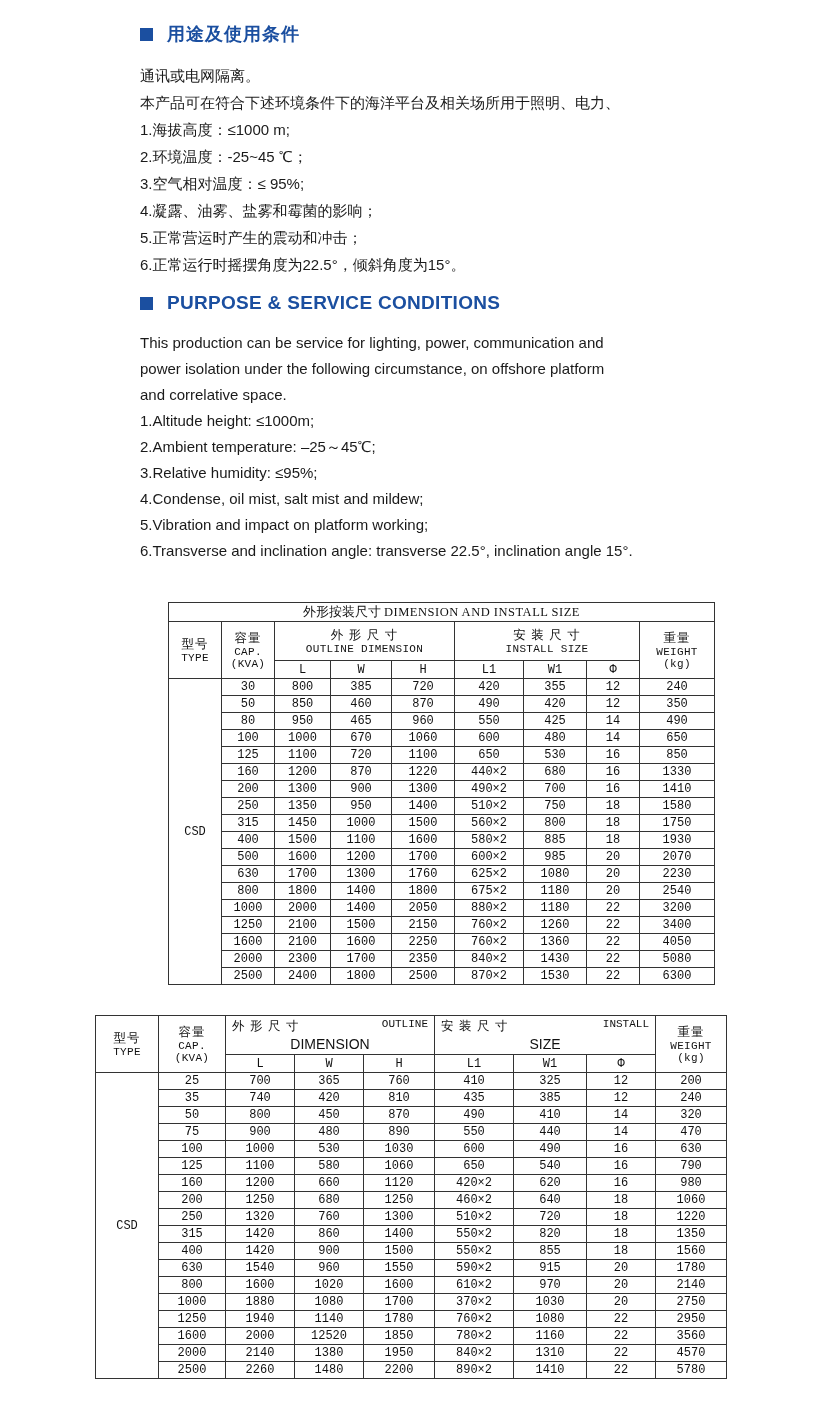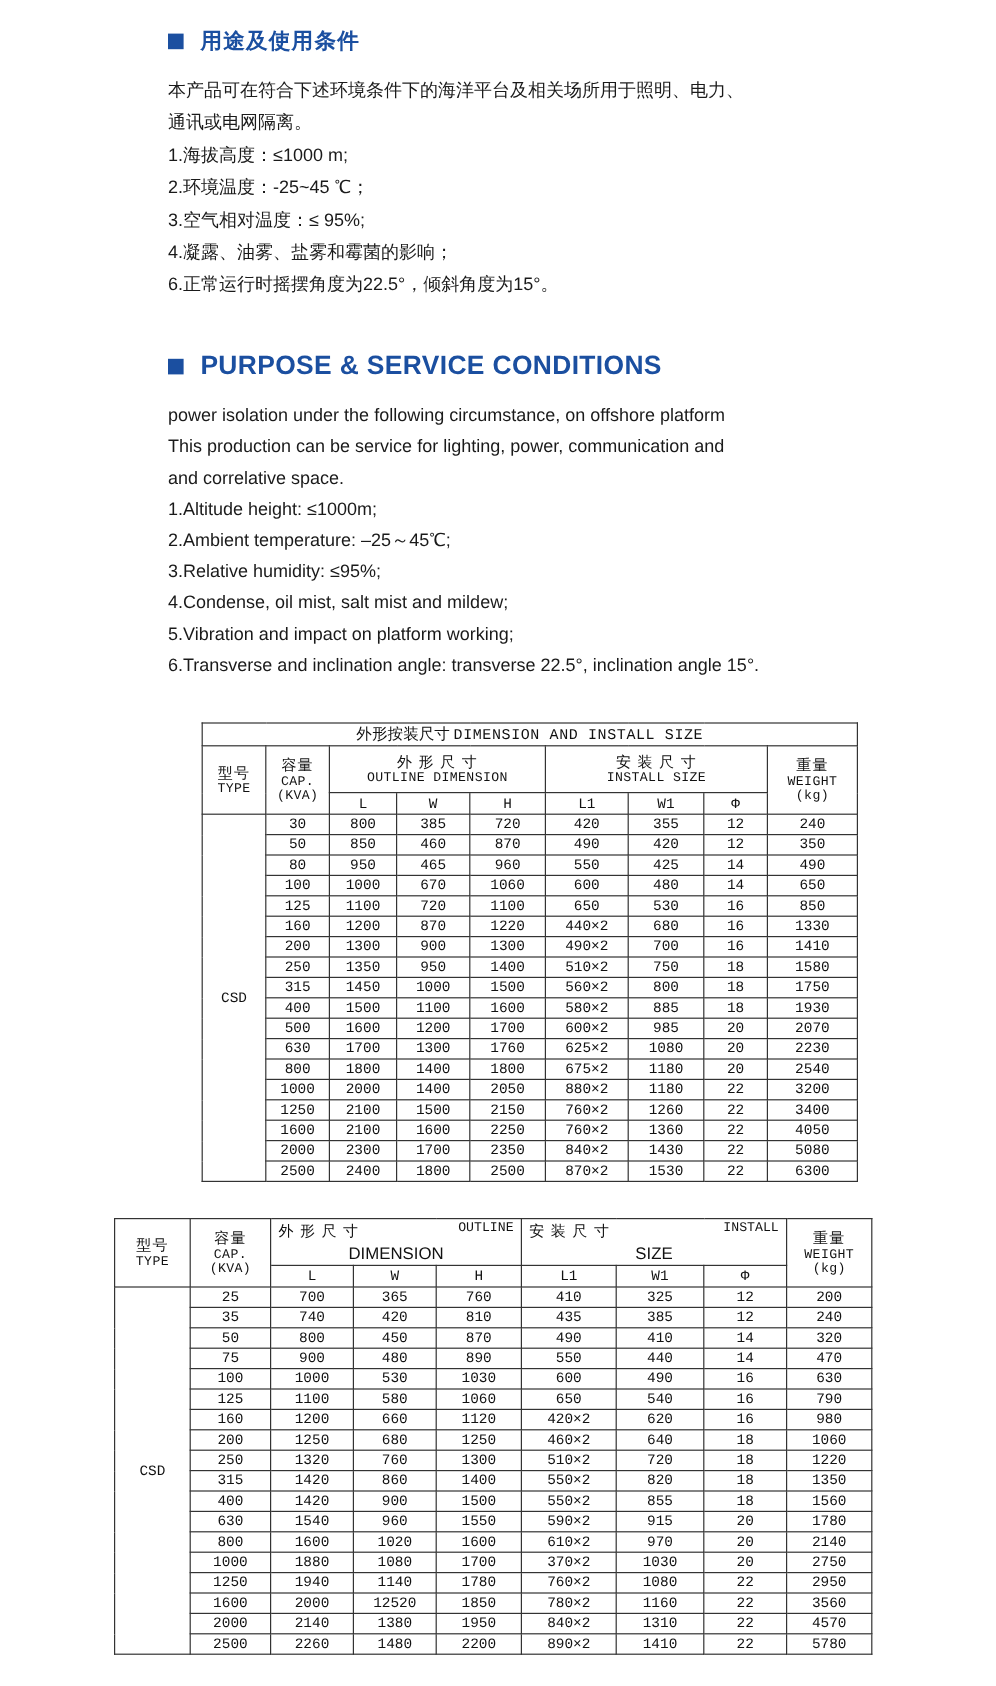--- a/index.html
+++ b/index.html
@@ -35,21 +35,21 @@
     flex: 0 0 auto;
   }
   .sec-head .title-cn {
     color: #1b4fa0;
     font-size: 18px;
     font-weight: bold;
     letter-spacing: 1px;
   }
   .sec-head .title-en {
     color: #1b4fa0;
-    font-size: 22px;
+    font-size: 19px;
     font-weight: bold;
     letter-spacing: 0.3px;
   }
 
   .block-cn {
     position: absolute;
     left: 140px;
     top: 22px;
     width: 660px;
   }
@@ -102,21 +102,21 @@
     border-bottom: none;
     text-align: left;
     padding: 3px 8px;
     font-size: 13px;
   }
   .caption-row td .cn {
     font-family: Liberation Serif, serif;
     font-size: 13px;
   }
   .caption-row td .en {
-    font-family: Liberation Mono, monospace;
+    font-family: Liberation Serif, serif;
     font-size: 12.5px;
     letter-spacing: 0.5px;
   }
   .hdr-cn {
     font-family: "Liberation Sans", sans-serif;
     font-size: 12.5px;
     line-height: 16px;
     letter-spacing: 1px;
   }
   .hdr-en {
@@ -164,38 +164,39 @@
 <body>
 
 <div class="page">
 
   <div class="block-cn">
     <div class="sec-head">
       <span class="bullet"></span>
       <span class="title-cn">用途及使用条件</span>
     </div>
     <div class="body-cn">
+      <p>通讯或电网隔离。</p>
       <p>本产品可在符合下述环境条件下的海洋平台及相关场所用于照明、电力、</p>
-      <p>通讯或电网隔离。</p>
       <p>1.海拔高度：≤1000 m;</p>
       <p>2.环境温度：-25~45 ℃；</p>
       <p>3.空气相对温度：≤ 95%;</p>
       <p>4.凝露、油雾、盐雾和霉菌的影响；</p>
+      <p>5.正常营运时产生的震动和冲击；</p>
       <p>6.正常运行时摇摆角度为22.5°，倾斜角度为15°。</p>
     </div>
   </div>
 
   <div class="block-en">
     <div class="sec-head">
       <span class="bullet"></span>
       <span class="title-en">PURPOSE &amp; SERVICE CONDITIONS</span>
     </div>
     <div class="body-en">
+      <p>This production can be service for lighting, power, communication and</p>
       <p>power isolation under the following circumstance, on offshore platform</p>
-      <p>This production can be service for lighting, power, communication and</p>
       <p>and correlative space.</p>
       <p>1.Altitude height: ≤1000m;</p>
       <p>2.Ambient temperature: –25～45℃;</p>
       <p>3.Relative humidity: ≤95%;</p>
       <p>4.Condense, oil mist, salt mist and mildew;</p>
       <p>5.Vibration and impact on platform working;</p>
       <p>6.Transverse and inclination angle: transverse 22.5°, inclination angle 15°.</p>
     </div>
   </div>
 

